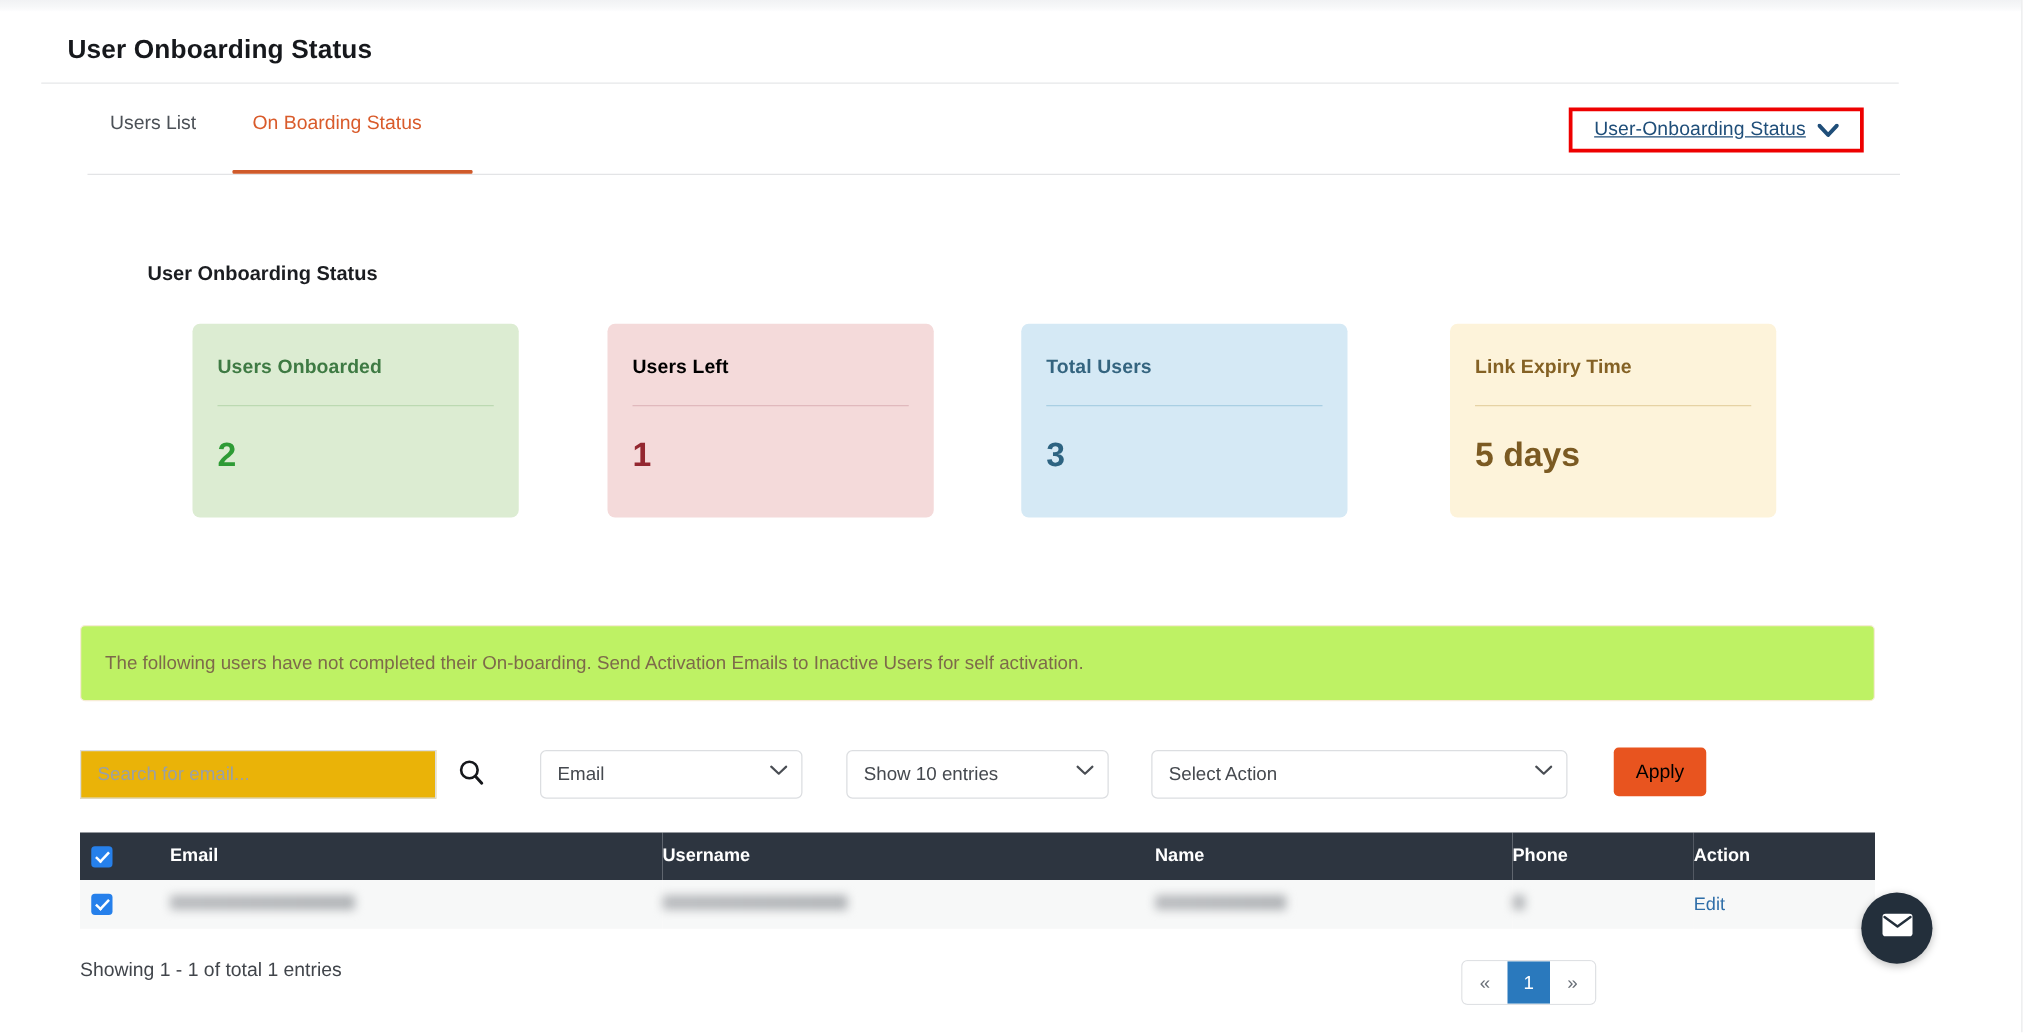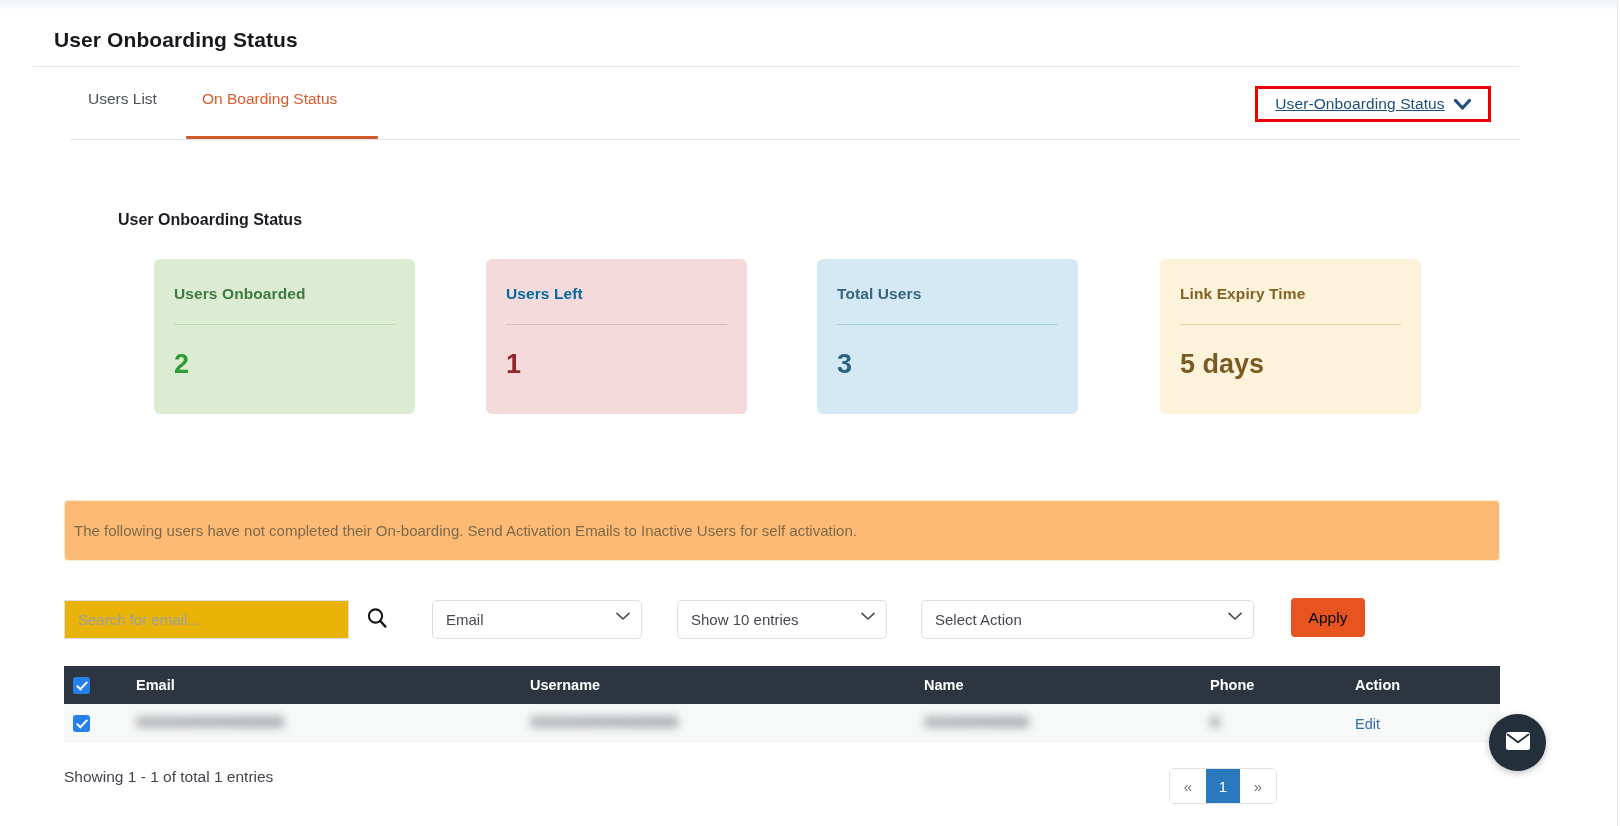--- a/index.html
+++ b/index.html
@@ -135,45 +135,45 @@
     margin-top: 24px;
     font-size: 27px;
     font-weight: bold;
   }
   .card-green { left: 0; background: #dcecd2; }
   .card-green .card-title { color: #3e7a43; }
   .card-green .card-sep { background: #bcd9b2; }
   .card-green .card-value { color: #2e9b35; }
 
   .card-red { left: 332px; background: #f4dada; }
-  .card-red .card-title { color: #0369a1; }
+  .card-red .card-title { color: #000000; }
   .card-red .card-sep { background: #e0b9bd; }
   .card-red .card-value { color: #932730; }
 
   .card-blue { left: 663px; background: #d5e9f5; }
   .card-blue .card-title { color: #34647f; }
   .card-blue .card-sep { background: #a9cfe3; }
   .card-blue .card-value { color: #2d6381; }
 
   .card-yellow { left: 994px; background: #fdf3da; margin-left: 12px; }
   .card-yellow .card-title { color: #846124; }
   .card-yellow .card-sep { background: #e6d2a4; }
   .card-yellow .card-value { color: #7b5a22; }
 
   
   .alert {
     position: absolute;
     left: 64px; top: 500px;
     width: 1436px; height: 61px;
-    background: #fdba74;
+    background: #bef264;
     border: 1px solid #f6ecd5;
     border-radius: 4px;
     display: flex;
     align-items: center;
-    padding-left: 9px;
+    padding-left: 19px;
     font-size: 15px;
     color: #7d6a4a;
   }
 
   
   .toolbar { position: absolute; left: 64px; top: 598px; width: 1440px; height: 44px; }
   .search-input {
     position: absolute;
     left: 0; top: 2px;
     width: 285px; height: 39px;

